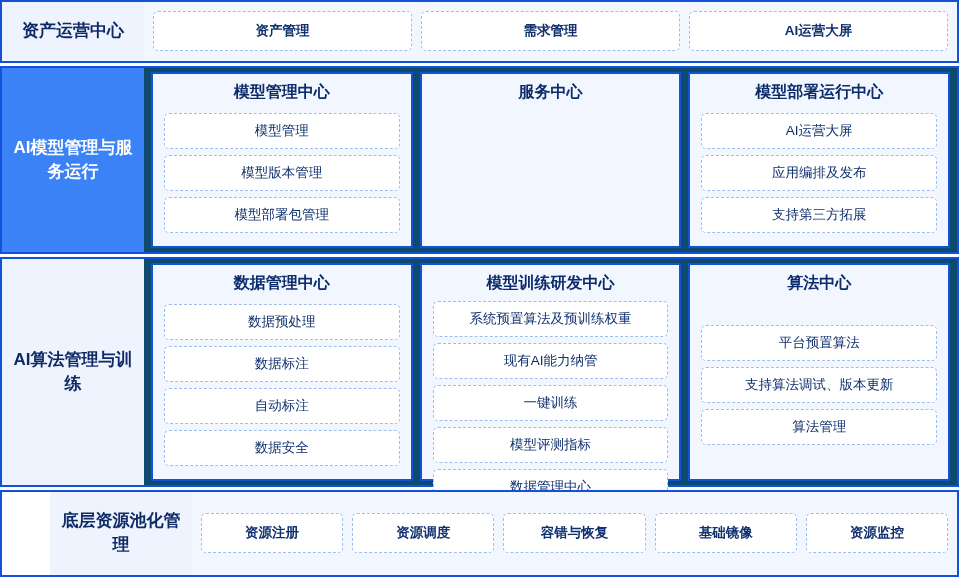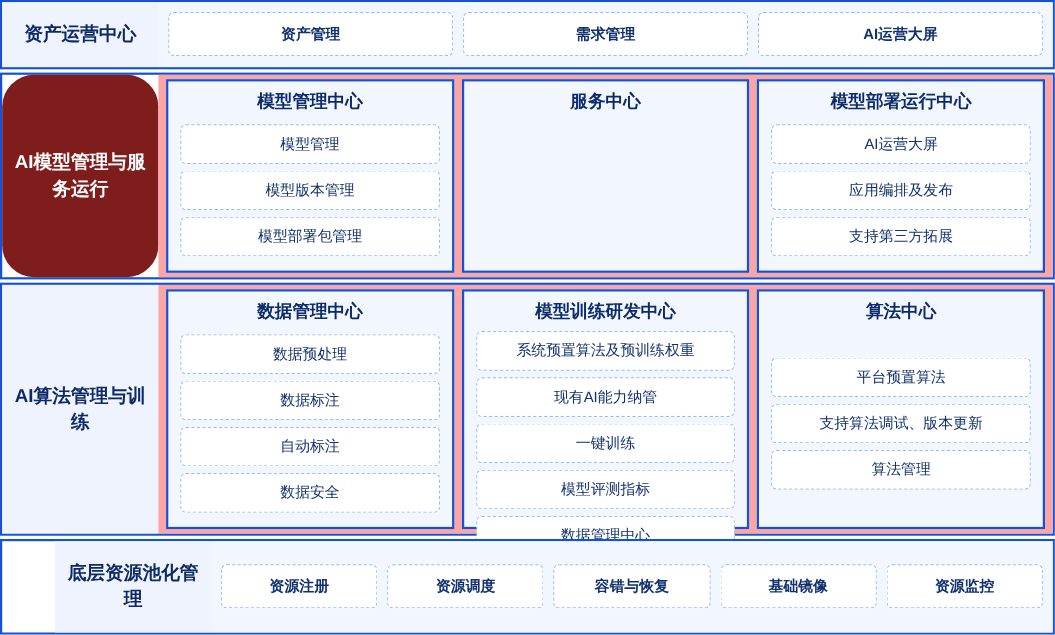--- a/index.html
+++ b/index.html
@@ -41,23 +41,22 @@
     font-size: 17px;
     font-weight: bold;
     line-height: 1.4;
     padding: 4px 6px;
   }
   .label-light {
     background: #eef3fd;
     color: #0e2a66;
   }
   .label-dark {
-    background: #7f1d1d;
+    background: #3b82f6;
     color: #ffffff;
-    border-radius: 29px;
   }
   .band-body {
     flex: 1 1 auto;
     box-sizing: border-box;
     display: flex;
     padding: 8px 9px;
     gap: 9px;
   }
 
   
@@ -76,21 +75,21 @@
     text-align: center;
     padding: 10px 4px;
     white-space: nowrap;
     overflow: hidden;
     text-overflow: ellipsis;
     font-weight: bold;
   }
 
   
   .band-cols {
-    background: #fca5a5;
+    background: #0c4a6e;
     padding: 4px 7px;
     gap: 7px;
   }
   .group {
     flex: 1 1 0;
     box-sizing: border-box;
     border: 2px solid #1152d8;
     background: #f2f6fe;
     display: flex;
     flex-direction: column;

